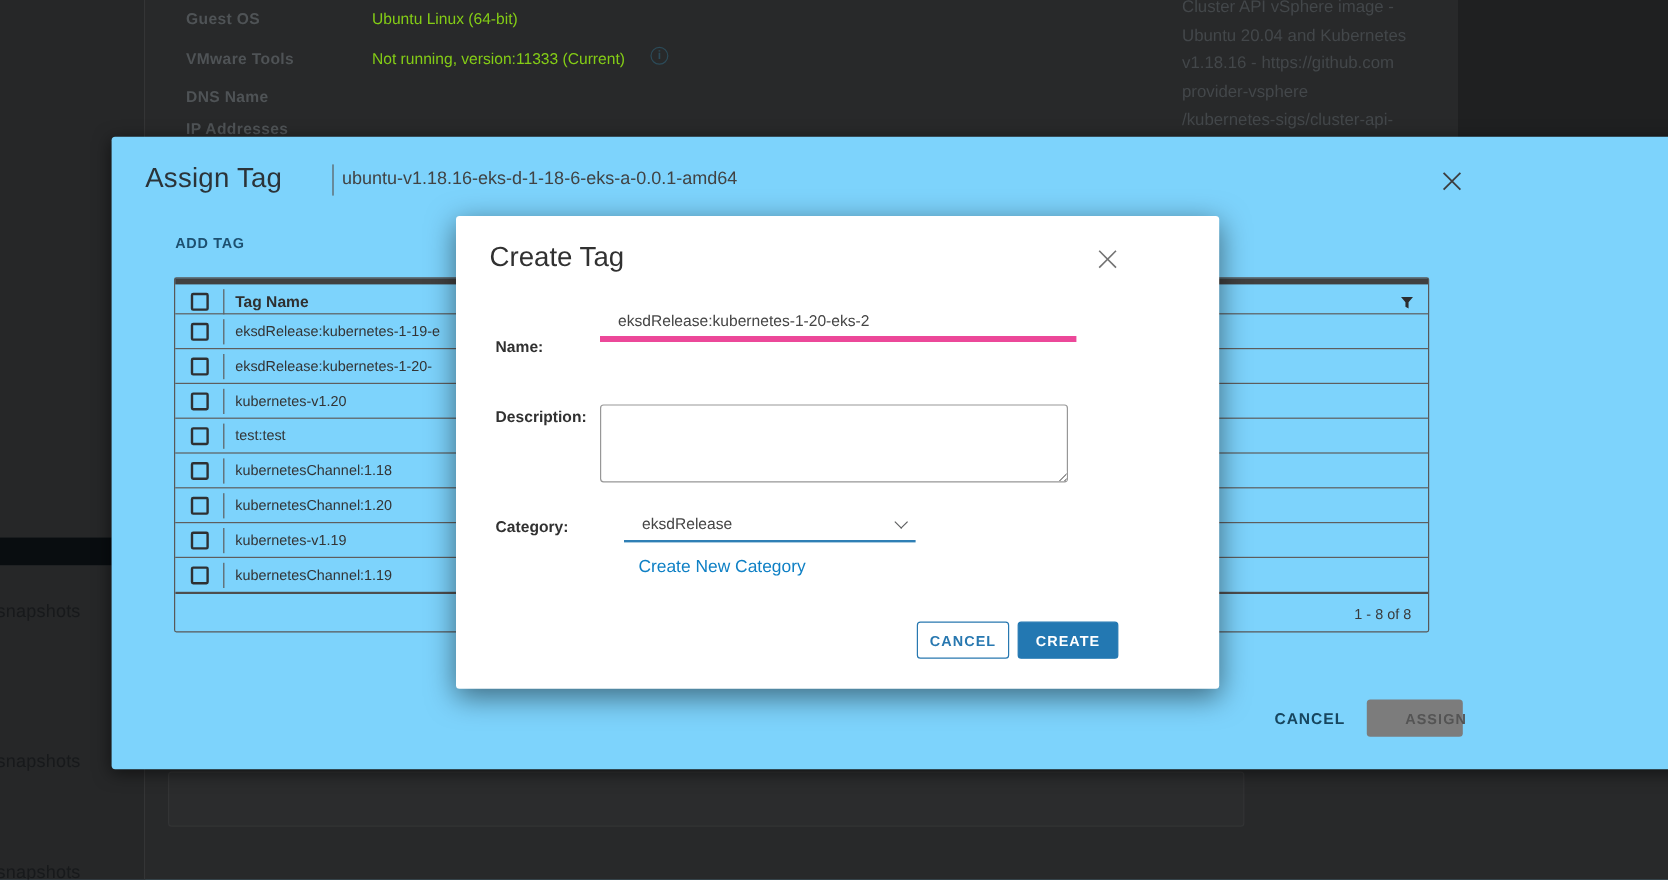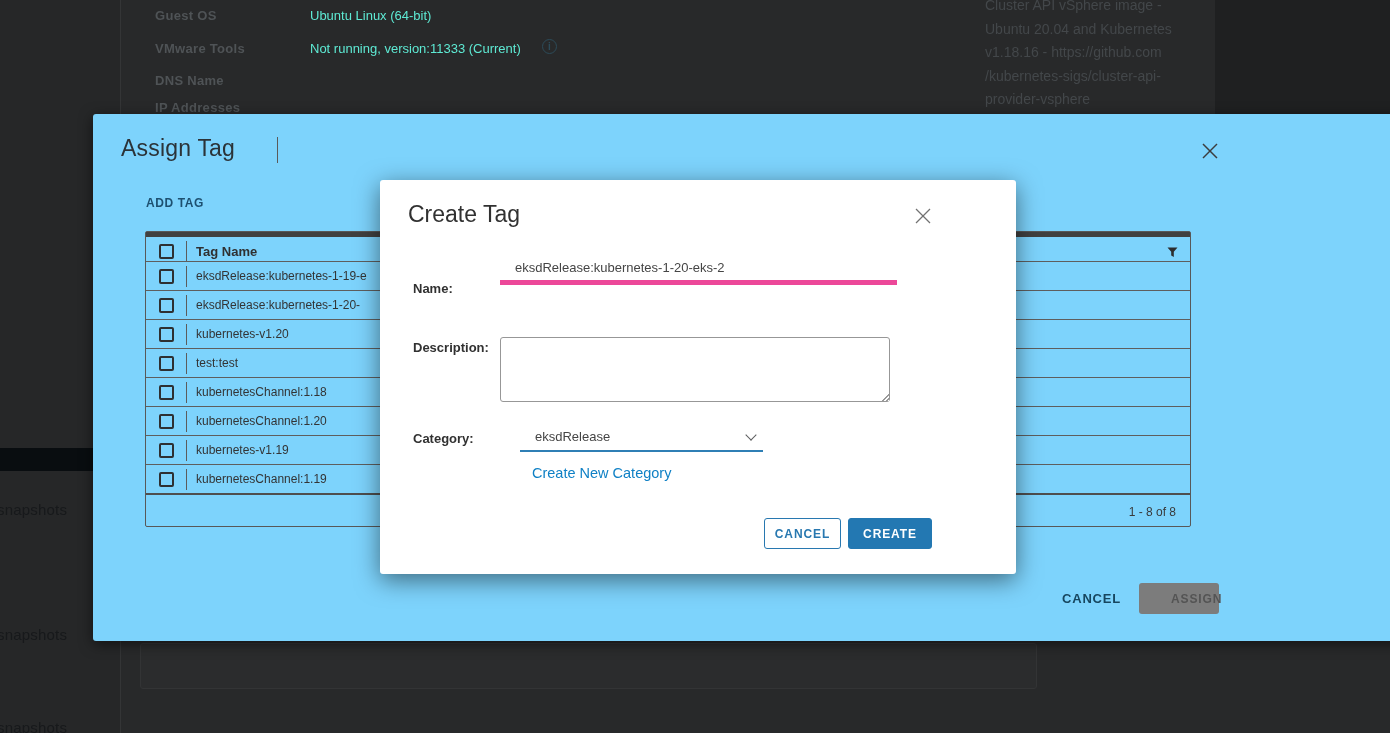--- a/index.html
+++ b/index.html
@@ -10,21 +10,21 @@
 
   
   #bg-sidebar { left:0; top:0; width:121px; height:733px; background:#262728; border-right:1px solid #343536; }
   #bg-darkband { left:0; top:448px; width:93px; height:23px; background:#090d10; }
   .bg-snap { left:-3px; width:120px; color:#17191b; font-size:15px; letter-spacing:.2px; }
   #bg-topright { left:1215px; top:0; width:175px; height:114px; background:#1f2021; }
   #bg-bottom-panel { left:140px; top:643px; width:897px; height:46px; background:#2b2c2d; border:1px solid #333435; border-radius:3px; }
 
   .sum-row { left:137px; width:820px; height:18px; }
   .sum-label { position:absolute; left:18px; top:0; width:150px; color:#4f5356; font-size:13px; font-weight:bold; letter-spacing:.3px; }
-  .sum-value { position:absolute; left:173px; top:0; color:#5eead4; font-size:13px; }
+  .sum-value { position:absolute; left:173px; top:0; color:#84cc16; font-size:13px; }
   .info-icon { position:absolute; left:405px; top:-2px; width:15px; height:15px; border:1.5px solid #2c4b59;
                border-radius:50%; color:#2c4b59; font-size:10px; font-weight:bold; text-align:center; line-height:13px; }
 
   #bg-notes { left:985px; top:-6px; width:225px; color:#43474a; font-size:14px; line-height:23.5px; }
 
   
   #assign-dialog { left:93px; top:114px; width:1346px; height:527px; background:#7dd3fc;
                    border-radius:3px; box-shadow:0 3px 14px rgba(0,0,0,.55); }
   #assign-title { left:28px; top:21px; font-size:23px; font-weight:400; color:#2b3338; letter-spacing:.2px; }
   #assign-sep { left:184px; top:23px; width:1px; height:26px; background:#5a5a5a; }
@@ -102,28 +102,29 @@
   </div>
   <div class="abs sum-row" style="top:100px;">
     <span class="sum-label">IP Addresses</span>
   </div>
 
   <div id="bg-topright" class="abs"></div>
   <div id="bg-notes" class="abs">
     <div>Cluster API vSphere image -</div>
     <div>Ubuntu 20.04 and Kubernetes</div>
     <div>v1.18.16 - https://github.com</div>
+    <div>provider-vsphere</div>
     <div>/kubernetes-sigs/cluster-api-</div>
-    <div>provider-vsphere</div>
   </div>
   <div id="bg-bottom-panel" class="abs"></div>
 
   <div id="assign-dialog" class="abs">
     <div id="assign-title" class="abs">Assign Tag</div>
     <div id="assign-sep" class="abs"></div>
+    <div id="assign-subtitle" class="abs">ubuntu-v1.18.16-eks-d-1-18-6-eks-a-0.0.1-amd64</div>
     <div id="assign-close" class="abs">
       <svg width="24" height="24">
           <line x1="4" y1="4" x2="18" y2="18"></line>
           <line x1="18" y1="4" x2="4" y2="18"></line>
         </svg>
     </div>
 
     <div id="add-tag-btn" class="abs">ADD TAG</div>
 
     <div id="datagrid" class="abs">

